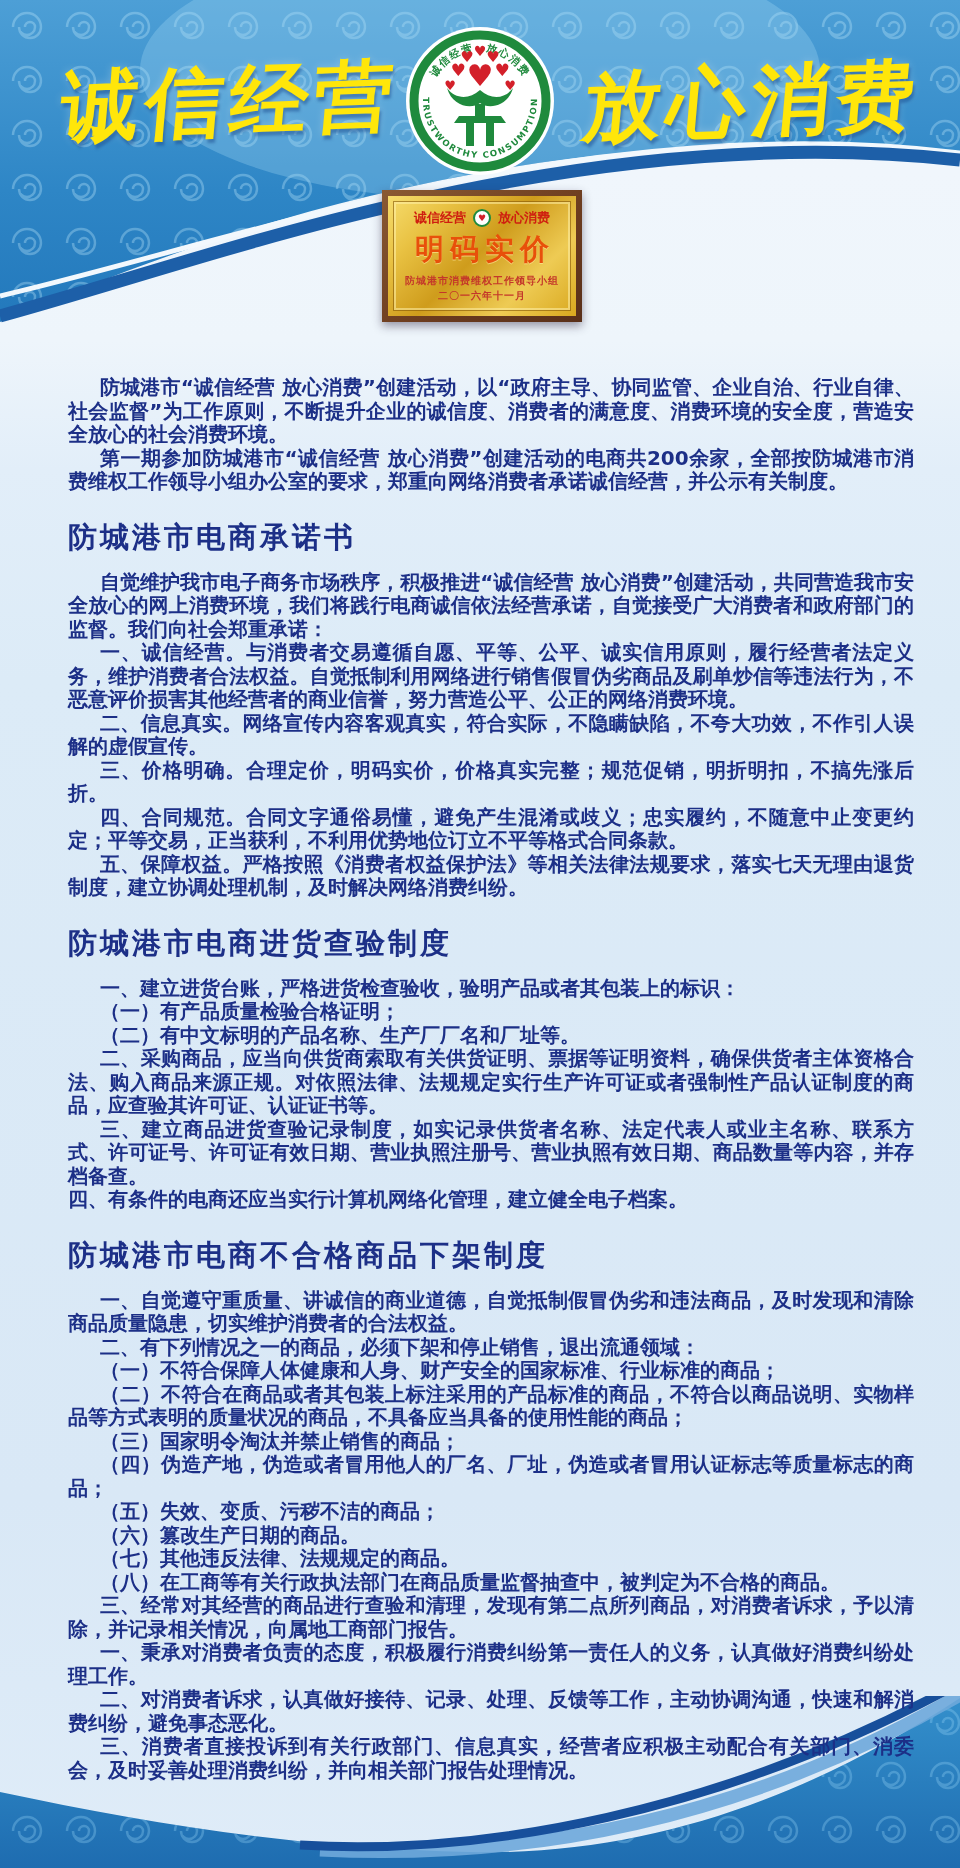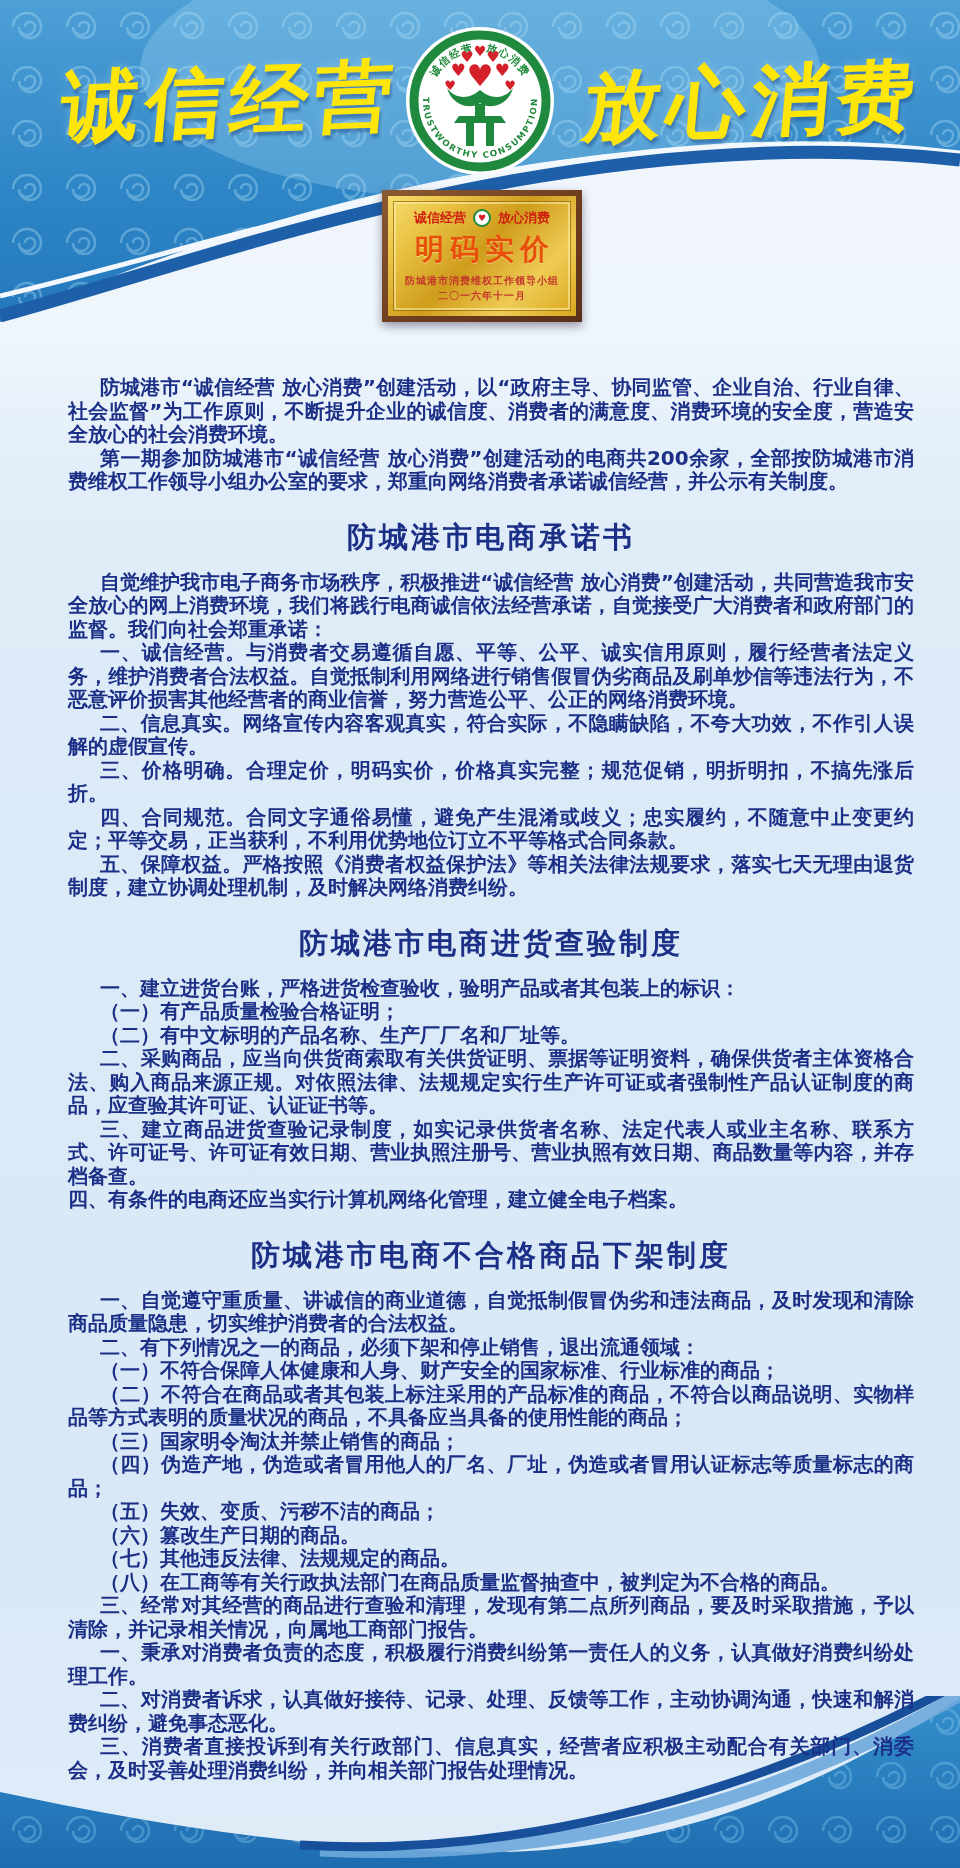--- a/index.html
+++ b/index.html
@@ -31,21 +31,21 @@
     display:flex;align-items:center;justify-content:center;font-size:9px;color:#d3202a;line-height:1;box-sizing:border-box;}
   .plaque-main{font-size:29px;font-weight:900;color:#e8500a;letter-spacing:6px;padding-left:6px;
     text-shadow:0 1px 0 rgba(255,235,160,.6);margin:1px 0;}
   .plaque-sub{font-size:10px;color:#c4372a;font-weight:700;line-height:1.5;text-align:center;letter-spacing:1px;}
 
   
   .doc{position:absolute;left:68px;top:376px;width:846px;z-index:2;color:#1c2f87;}
   .para{font-size:20px;line-height:23.5px;font-weight:700;text-align:justify;
     text-indent:1.6em;margin:0;color:#1c2f87;}
   .para.flush{text-indent:0;}
-  .section-title{font-size:29px;font-weight:900;color:#1c2f87;text-align:center;
+  .section-title{font-size:29px;font-weight:900;color:#1c2f87;text-align:left;
     letter-spacing:3px;margin:24px 0 13px;}
 
   
   .footer-wave{position:absolute;left:0;bottom:0;z-index:1;}
 </style>
 </head>
 <body>
 
 <div class="page">
 
@@ -140,21 +140,21 @@
       <p class="para">一、自觉遵守重质量、讲诚信的商业道德，自觉抵制假冒伪劣和违法商品，及时发现和清除商品质量隐患，切实维护消费者的合法权益。</p>
       <p class="para">二、有下列情况之一的商品，必须下架和停止销售，退出流通领域：</p>
       <p class="para">（一）不符合保障人体健康和人身、财产安全的国家标准、行业标准的商品；</p>
       <p class="para">（二）不符合在商品或者其包装上标注采用的产品标准的商品，不符合以商品说明、实物样品等方式表明的质量状况的商品，不具备应当具备的使用性能的商品；</p>
       <p class="para">（三）国家明令淘汰并禁止销售的商品；</p>
       <p class="para">（四）伪造产地，伪造或者冒用他人的厂名、厂址，伪造或者冒用认证标志等质量标志的商品；</p>
       <p class="para">（五）失效、变质、污秽不洁的商品；</p>
       <p class="para">（六）篡改生产日期的商品。</p>
       <p class="para">（七）其他违反法律、法规规定的商品。</p>
       <p class="para">（八）在工商等有关行政执法部门在商品质量监督抽查中，被判定为不合格的商品。</p>
-      <p class="para">三、经常对其经营的商品进行查验和清理，发现有第二点所列商品，要及时采取措施，予以清除，并记录相关情况，向属地工商部门报告。</p>
+      <p class="para">三、经常对其经营的商品进行查验和清理，发现有第二点所列商品，对消费者诉求，予以清除，并记录相关情况，向属地工商部门报告。</p>
       <p class="para">一、秉承对消费者负责的态度，积极履行消费纠纷第一责任人的义务，认真做好消费纠纷处理工作。</p>
       <p class="para">二、对消费者诉求，认真做好接待、记录、处理、反馈等工作，主动协调沟通，快速和解消费纠纷，避免事态恶化。</p>
       <p class="para">三、消费者直接投诉到有关行政部门、信息真实，经营者应积极主动配合有关部门、消委会，及时妥善处理消费纠纷，并向相关部门报告处理情况。</p>
     </main>
 
   <svg class="footer-wave" width="960" height="172" viewBox="0 0 960 172">
     <defs>
       <linearGradient id="fg" x1="0" y1="0" x2="0" y2="1">
         <stop offset="0" stop-color="#3490cc"></stop>
         <stop offset="1" stop-color="#1e6cb0"></stop>

